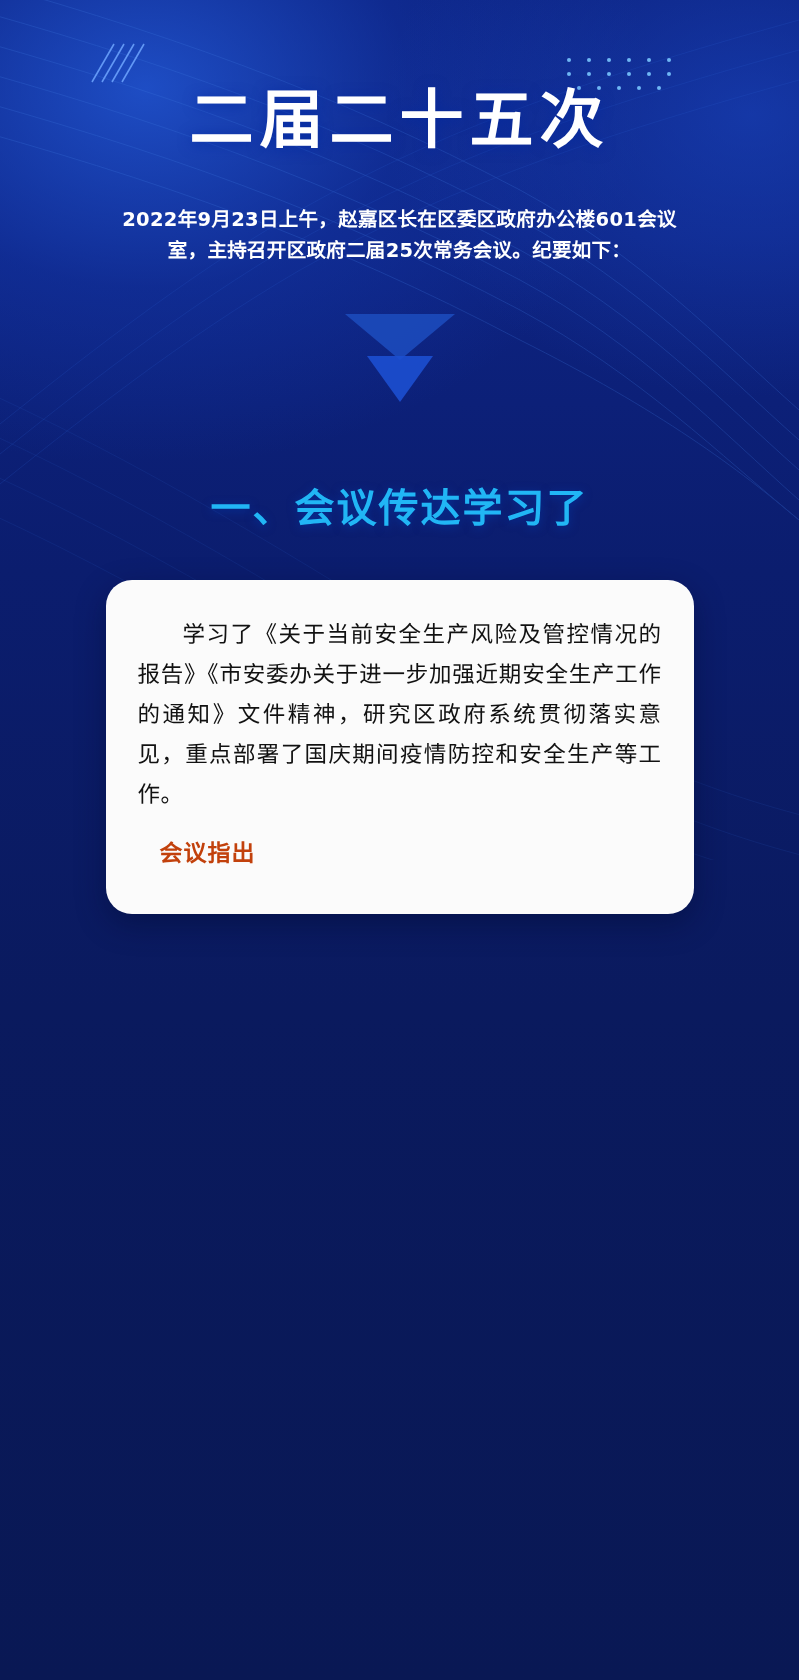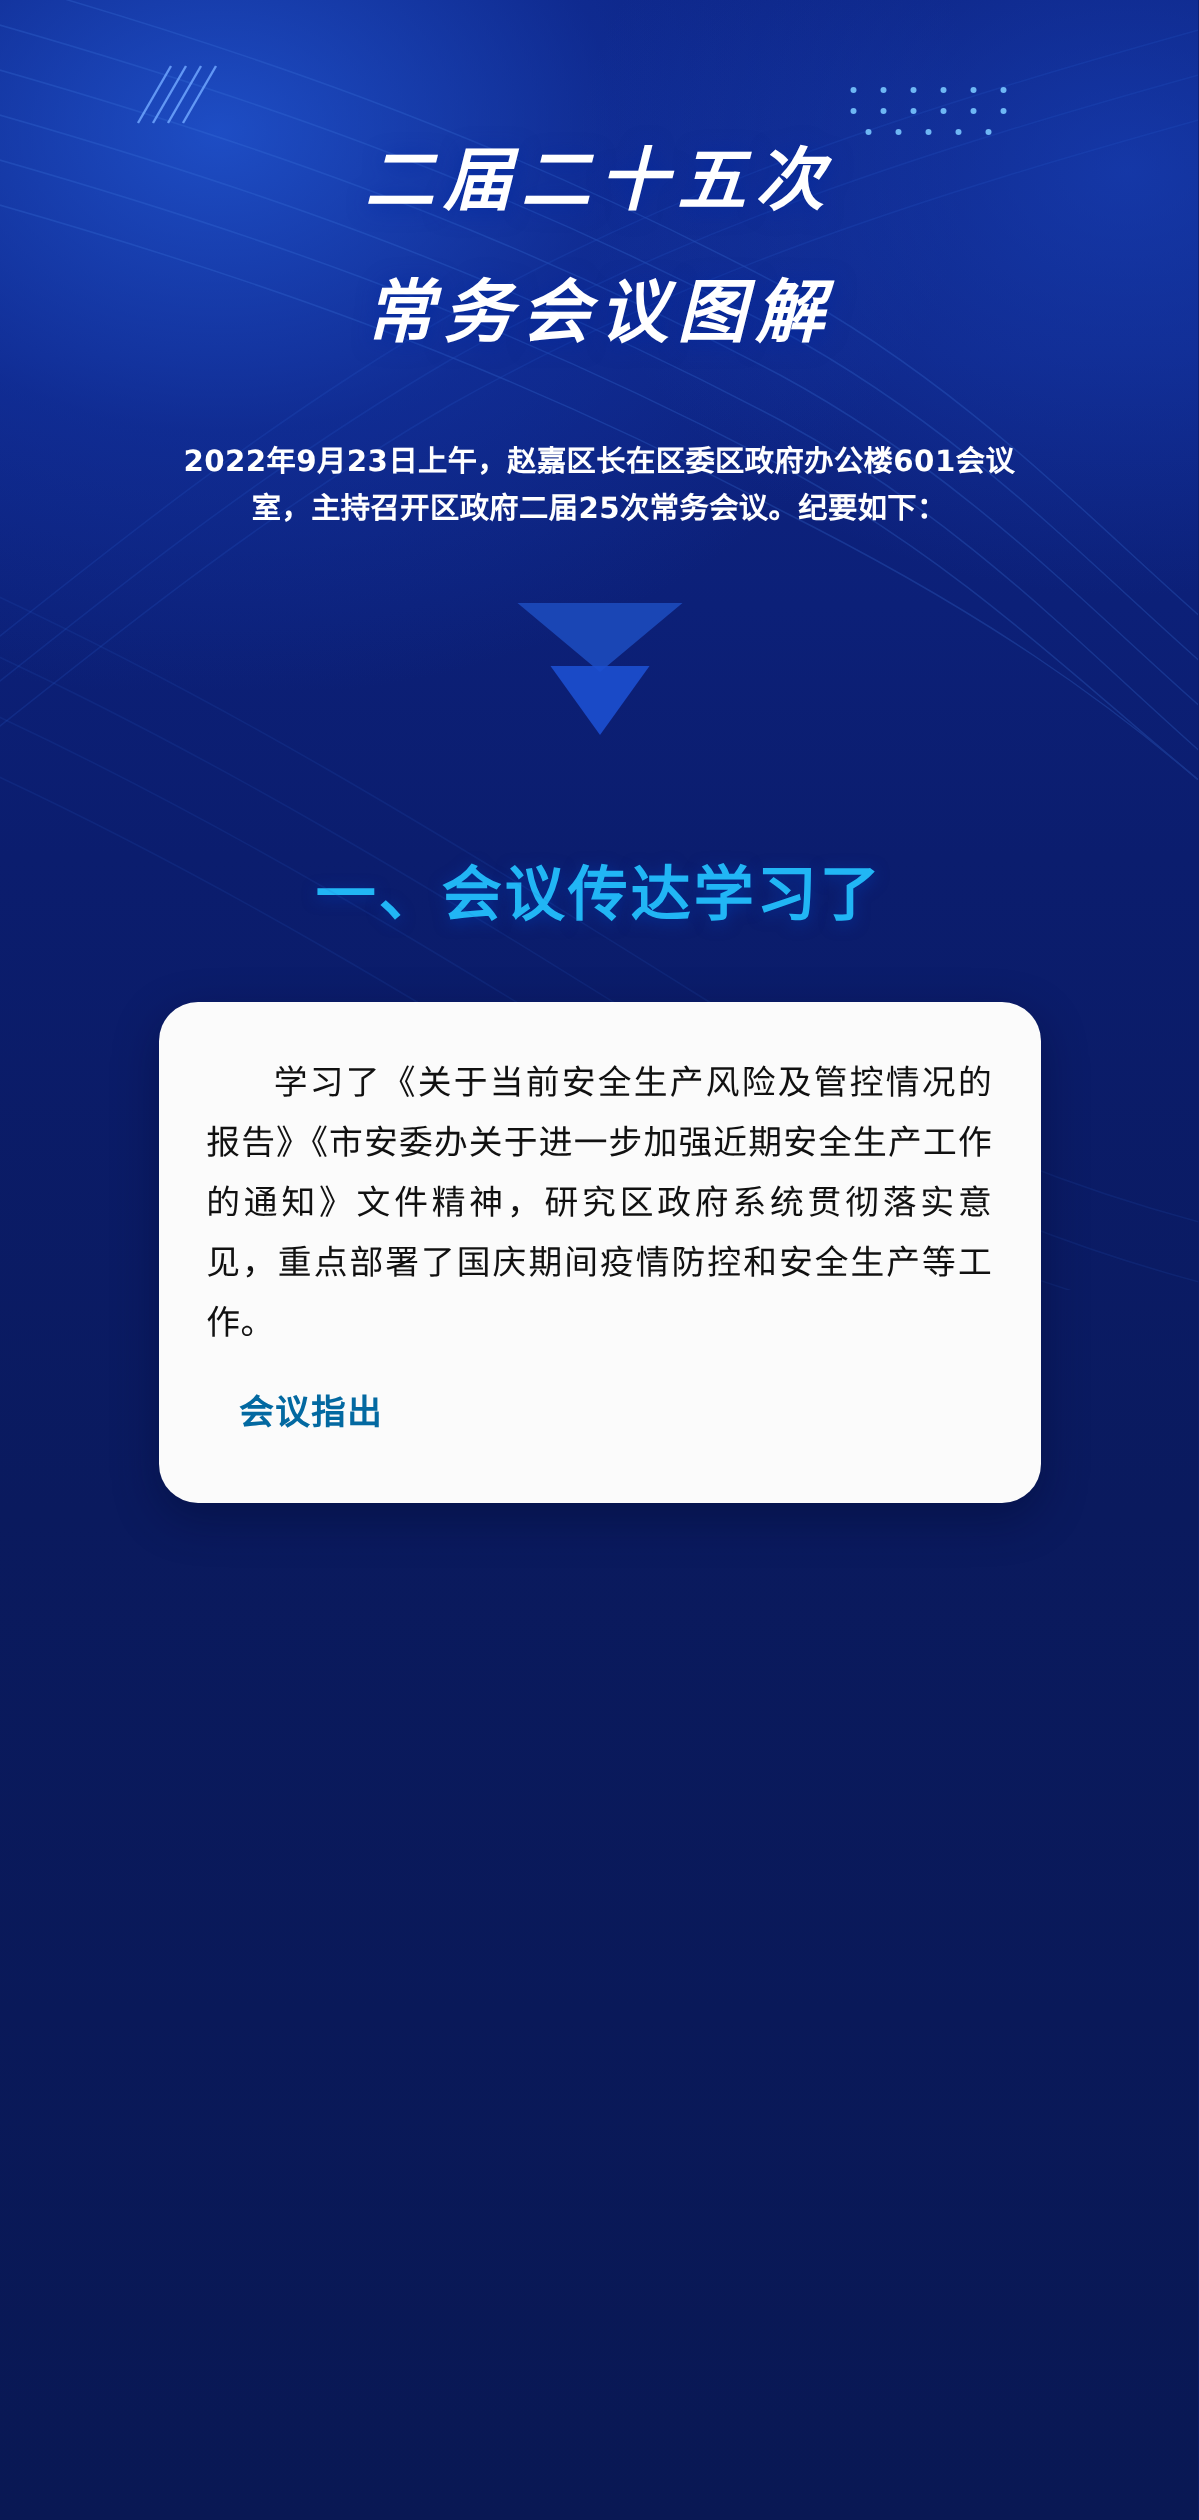--- a/index.html
+++ b/index.html
@@ -77,25 +77,24 @@
 
   
   .header {
     position: relative;
     padding-top: 78px;
     text-align: center;
   }
   .title-line {
     color: #ffffff;
     font-weight: bold;
-    font-size: 46px;
+    font-size: 64px;
     letter-spacing: 6px;
     line-height: 84px;
     text-shadow: 0 2px 14px rgba(0,40,160,0.75);
-    font-style: italic;
   }
   .title-line.second {
     margin-top: 4px;
   }
   .subtitle {
     margin: 42px auto 0 auto;
     width: 570px;
     text-align: center;
     color: #ffffff;
     font-size: 19.5px;
@@ -161,21 +160,21 @@
     color: #111111;
     font-size: 22.5px;
     line-height: 40px;
     text-indent: 45px;
     text-align: justify;
     letter-spacing: 0.4px;
     font-family: "DejaVu Sans", "Liberation Sans", sans-serif;
   }
   .card h3.sub {
     margin: 20px 0 6px 0;
-    color: #0369a1;
+    color: #c2410c;
     font-size: 23px;
     font-weight: bold;
     letter-spacing: 1px;
     padding-left: 22px;
   }
 </style>
 </head>
 <body>
 
 <div class="poster">
@@ -234,21 +233,20 @@
       <circle cx="14" cy="32" r="2"></circle>
         <circle cx="34" cy="32" r="2"></circle>
         <circle cx="54" cy="32" r="2"></circle>
         <circle cx="74" cy="32" r="2"></circle>
         <circle cx="94" cy="32" r="2"></circle>
     </g>
   </svg>
 
   <div class="header">
     <div class="title-line">二届二十五次</div>
-    <div class="title-line second">常务会议图解</div>
     <div class="subtitle">2022年9月23日上午，赵嘉区长在区委区政府办公楼601会议室，主持召开区政府二届25次常务会议。纪要如下：</div>
   </div>
 
   <div class="arrow-wrap">
     <div class="arrow-top"></div>
     <div class="arrow-bottom"></div>
   </div>
 
   <div class="section-heading">一、会议传达学习了</div>
 

